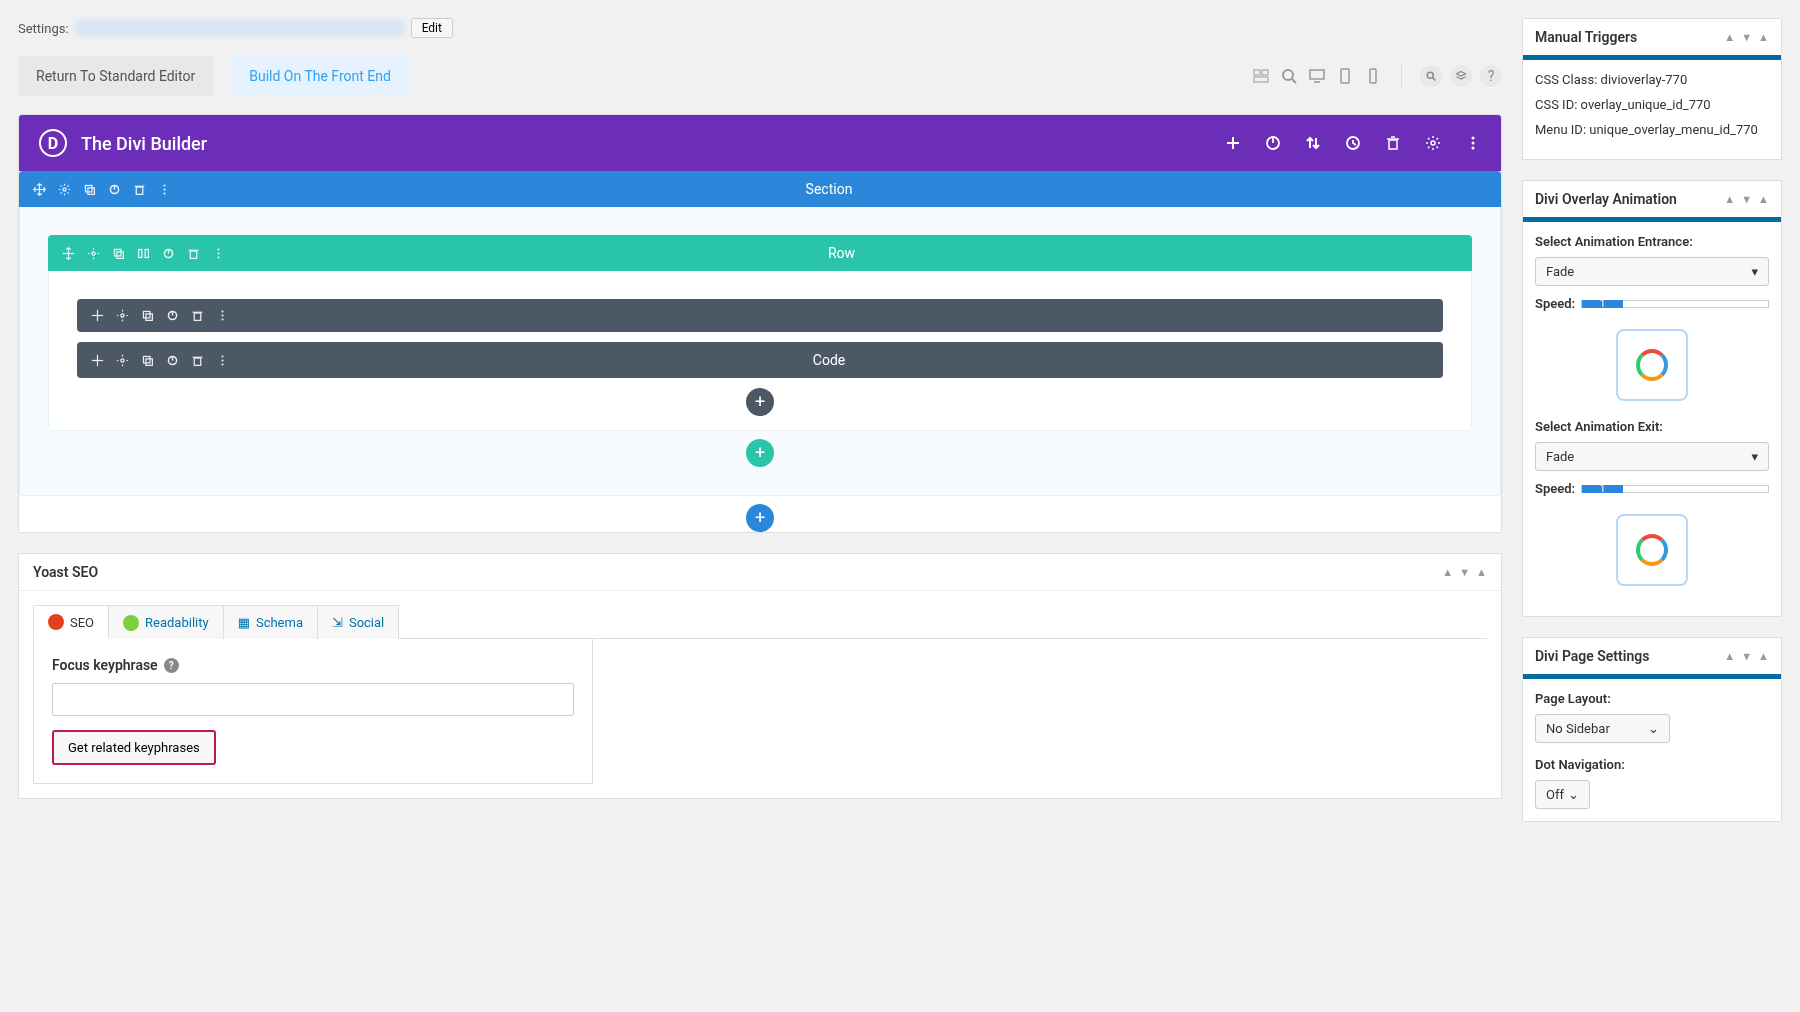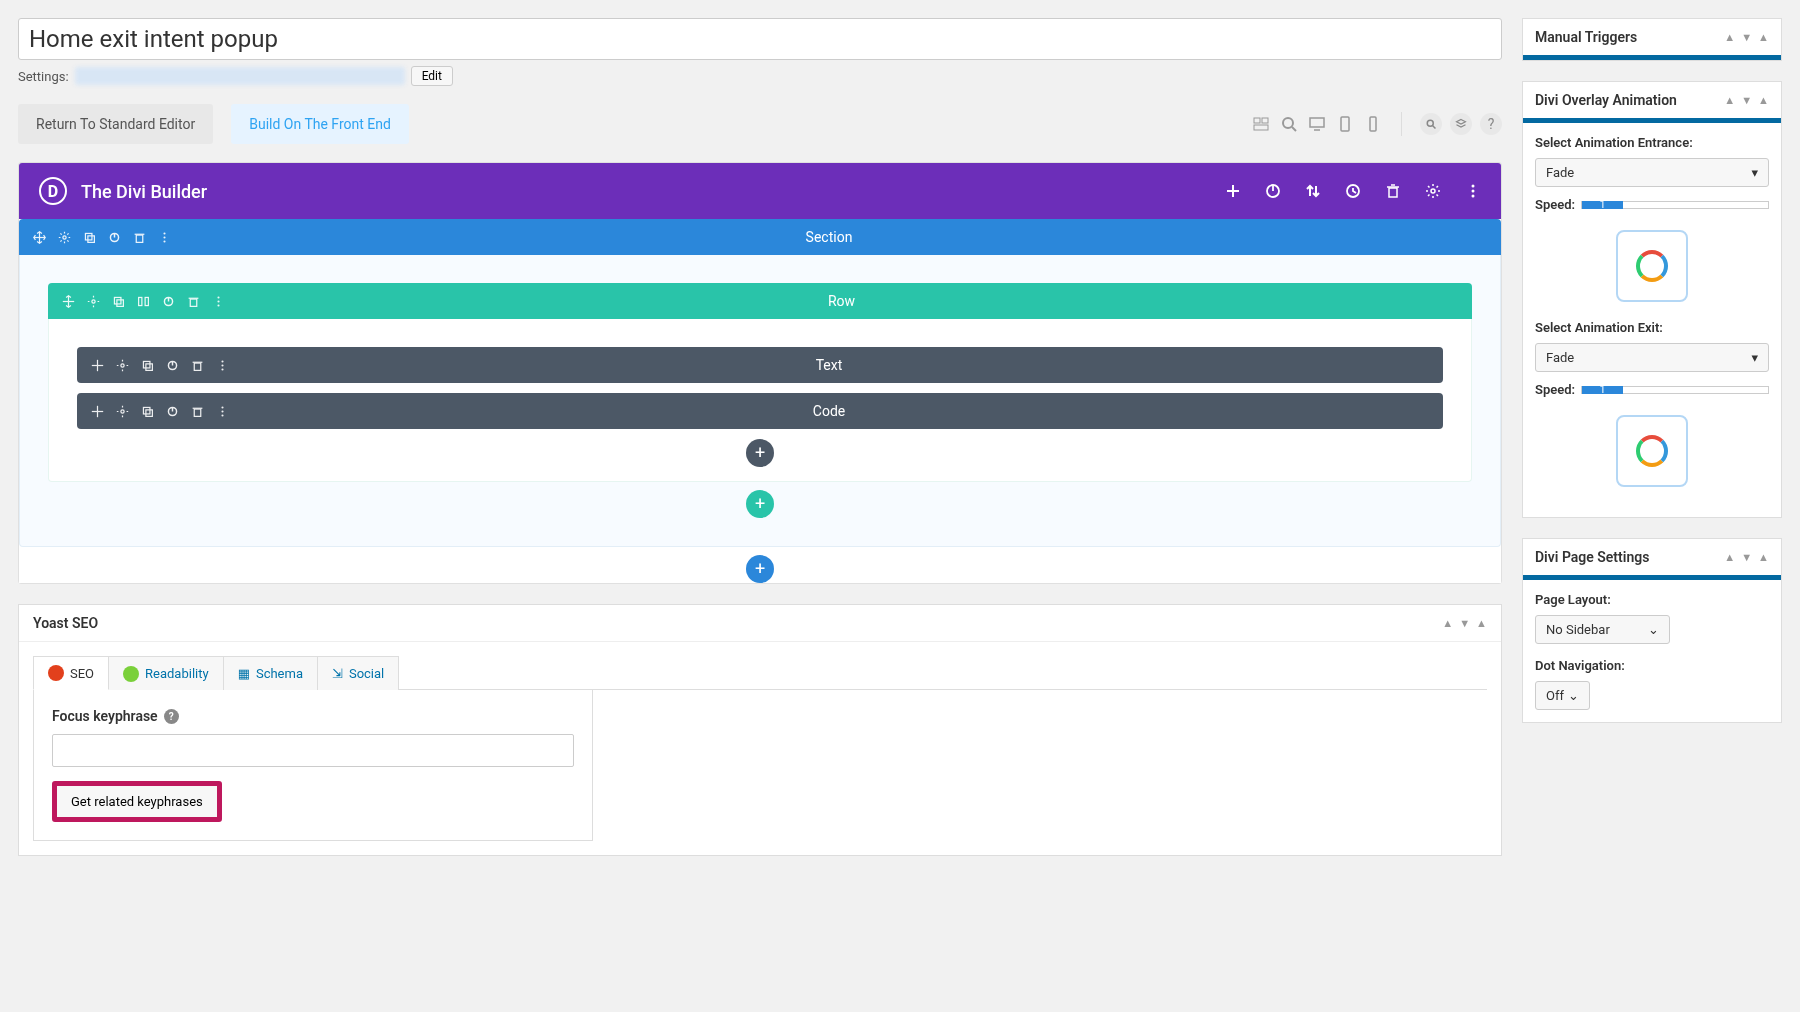--- a/index.html
+++ b/index.html
@@ -80,21 +80,21 @@
 .seo-tab:not(.active) { color: #0073aa; border-left: none; }
 .seo-tab:first-child { border-left: 1px solid #ddd; }
 .face { width: 16px; height: 16px; border-radius: 50%; display: inline-block; }
 .face-red { background: #e2401c; }
 .face-green { background: #7ad03a; }
 .tab-icon { color: #0073aa; }
 .seo-content { border: 1px solid #ddd; border-top: none; padding: 18px; width: 560px; }
 .field-label { font-weight: 600; font-size: 14px; margin-bottom: 10px; display: flex; align-items: flex-end; gap: 6px; }
 .help-circle { width: 15px; height: 15px; border-radius: 50%; background: #888; color: #fff; font-size: 10px; display: inline-flex; align-items: center; justify-content: center; }
 .text-input { width: 100%; padding: 8px; border: 1px solid #ccc; border-radius: 2px; font-size: 13px; margin-bottom: 14px; }
-.rel-btn { padding: 8px 14px; border: 5px solid #be185d; background: #f7f7f7; border-radius: 3px; font-size: 13px; cursor: pointer; }
+.rel-btn { padding: 8px 14px; border: 2px solid #be185d; background: #f7f7f7; border-radius: 3px; font-size: 13px; cursor: pointer; }
 
 .side-panel { background: #fff; border: 1px solid #ddd; margin-bottom: 20px; }
 .side-head { display: flex; justify-content: space-between; align-items: center; padding: 10px 12px; border-bottom: 5px solid #0369a1; }
 .side-head-title { font-weight: 600; font-size: 14px; }
 .side-body { padding: 12px; font-size: 13px; }
 .side-body .row-line { margin-bottom: 10px; }
 .field-label-sm { font-weight: 600; margin-bottom: 8px; font-size: 13px; }
 .select-box { width: 100%; padding: 6px 10px; border: 1px solid #ccc; background: #f7f7f7; border-radius: 3px; display: flex; justify-content: space-between; align-items: center; cursor: pointer; font-size: 13px; }
 .select-box.small { width: 135px; }
 .speed-row { display: flex; align-items: center; gap: 6px; margin-top: 10px; }
@@ -102,21 +102,20 @@
 .slider-track { flex: 1; height: 8px; border: 1px solid #ccc; position: relative; background: #fff; }
 .slider-fill { position: absolute; left: 0; top: -1px; bottom: -1px; width: 22%; background: #2b87da; color: #fff; font-size: 10px; display: flex; align-items: center; justify-content: center; }
 .anim-preview { width: 72px; height: 72px; border: 2px solid #b4d7f5; border-radius: 8px; margin: 18px auto; display: flex; align-items: center; justify-content: center; }
 .ring { width: 32px; height: 32px; border-radius: 50%; border: 4px solid #ddd; border-top-color: #e74c3c; border-right-color: #3498db; border-bottom-color: #f39c12; border-left-color: #2ecc71; }
 </style>
 </head>
 <body>
 
 <div class="layout">
   <div class="main-col">
-    <input class="title-input" value="Home exit intent popup" style="">
     <div class="permalink-row">
       <span>Settings:</span>
       <span class="blur"></span>
       <button class="edit-btn">Edit</button>
     </div>
 
     <div class="editor-top">
       <div class="editor-btns">
         <button class="std-btn">Return To Standard Editor</button>
         <button class="front-btn">Build On The Front End</button>
@@ -368,21 +367,20 @@
                     </svg>
                   </span>
                 <span class="bicon">
                     <svg viewBox="0 0 16 16" fill="currentColor">
                       <circle cx="8" cy="3" r="1.3"></circle>
                       <circle cx="8" cy="8" r="1.3"></circle>
                       <circle cx="8" cy="13" r="1.3"></circle>
                     </svg>
                   </span>
               </div>
-              <span class="bar-label">Text</span>
             </div>
 
             <div class="module-bar">
               <div class="bar-icons">
                 <span class="bicon">
                     <svg viewBox="0 0 16 16" stroke="currentColor" stroke-width="1.5" fill="none">
                       <line x1="8" y1="1" x2="8" y2="15"></line>
                       <line x1="1" y1="8" x2="15" y2="8"></line>
                     </svg>
                   </span>
@@ -472,20 +470,25 @@
   <div class="side-col">
     <div class="side-panel">
       <div class="side-head">
         <span class="side-head-title">Manual Triggers</span>
         <div class="panel-controls">
           <span>▲</span>
           <span>▼</span>
           <span>▲</span>
         </div>
       </div>
+      <div class="side-body">
+        <div class="row-line">CSS Class: divioverlay-770</div>
+        <div class="row-line">CSS ID: overlay_unique_id_770</div>
+        <div class="row-line">Menu ID: unique_overlay_menu_id_770</div>
+      </div>
     </div>
 
     <div class="side-panel">
       <div class="side-head">
         <span class="side-head-title">Divi Overlay Animation</span>
         <div class="panel-controls">
           <span>▲</span>
           <span>▼</span>
           <span>▲</span>
         </div>

